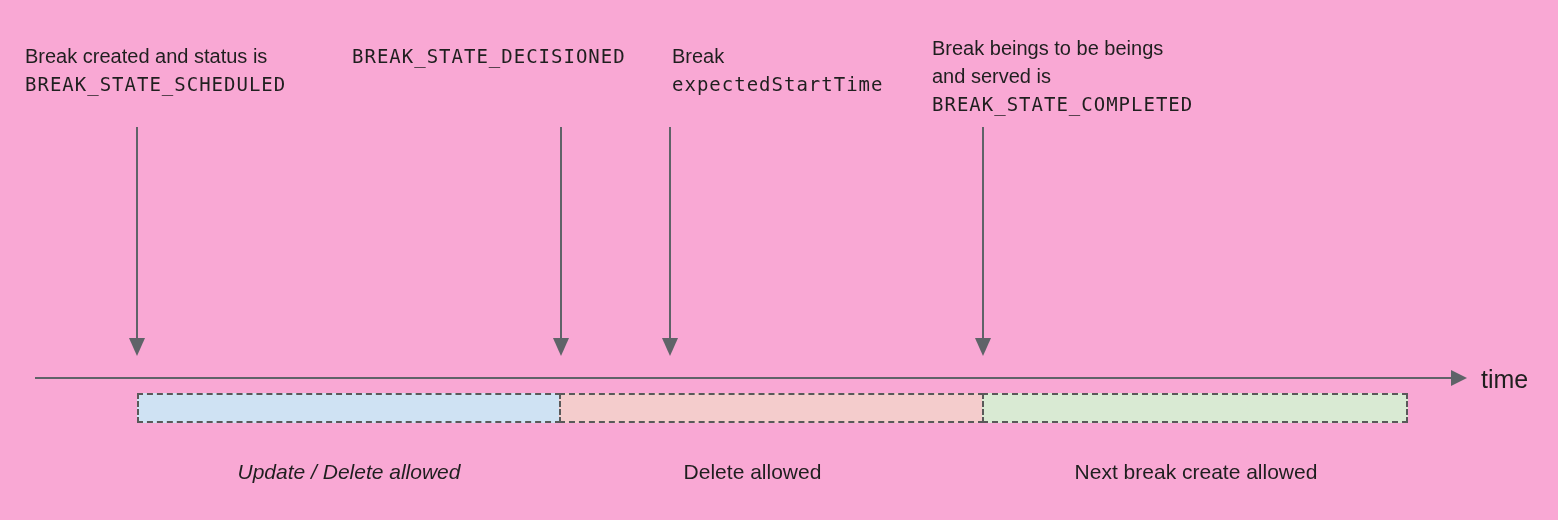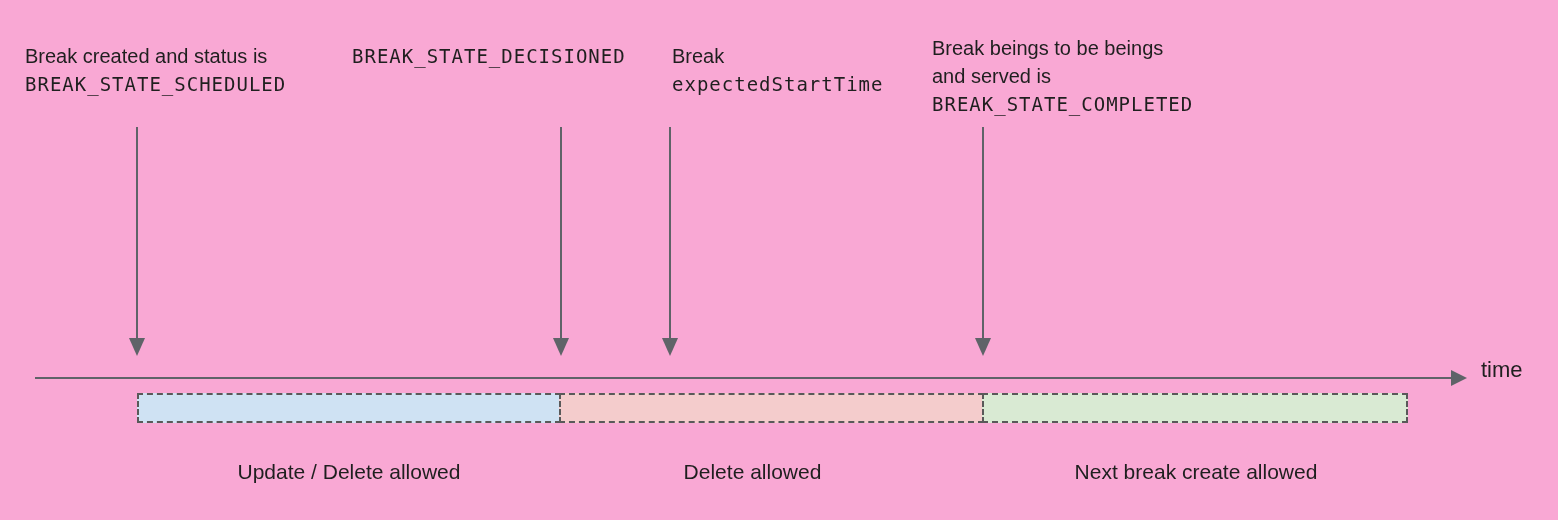--- a/index.html
+++ b/index.html
@@ -80,22 +80,22 @@
     top: 370px;
     width: 0;
     height: 0;
     border-top: 8px solid transparent;
     border-bottom: 8px solid transparent;
     border-left: 16px solid #5f6368;
   }
   .timeline-label {
     position: absolute;
     left: 1481px;
-    top: 357px;
-    font-size: 22px;
+    top: 365px;
+    font-size: 25px;
     white-space: nowrap;
   }
 
   
   .state-bar {
     position: absolute;
     left: 137px;
     top: 393px;
     height: 30px;
     display: flex;
@@ -111,21 +111,21 @@
   .seg-green { width: 426px; background: #d9ead3; }
 
   
   .seg-label {
     position: absolute;
     top: 460px;
     font-size: 21px;
     text-align: center;
     white-space: nowrap;
   }
-  #label-update-delete { left: 137px; width: 424px; }
+  #label-update-delete { left: 137px; width: 424px; font-style: italic; }
   #label-delete        { left: 541px; width: 423px; }
   #label-next-create   { left: 984px; width: 424px; }
 </style>
 </head>
 <body>
 
 <div class="canvas">
 
   <div class="annotation" id="ann-scheduled">
     <span class="line">Break created and status is</span>

